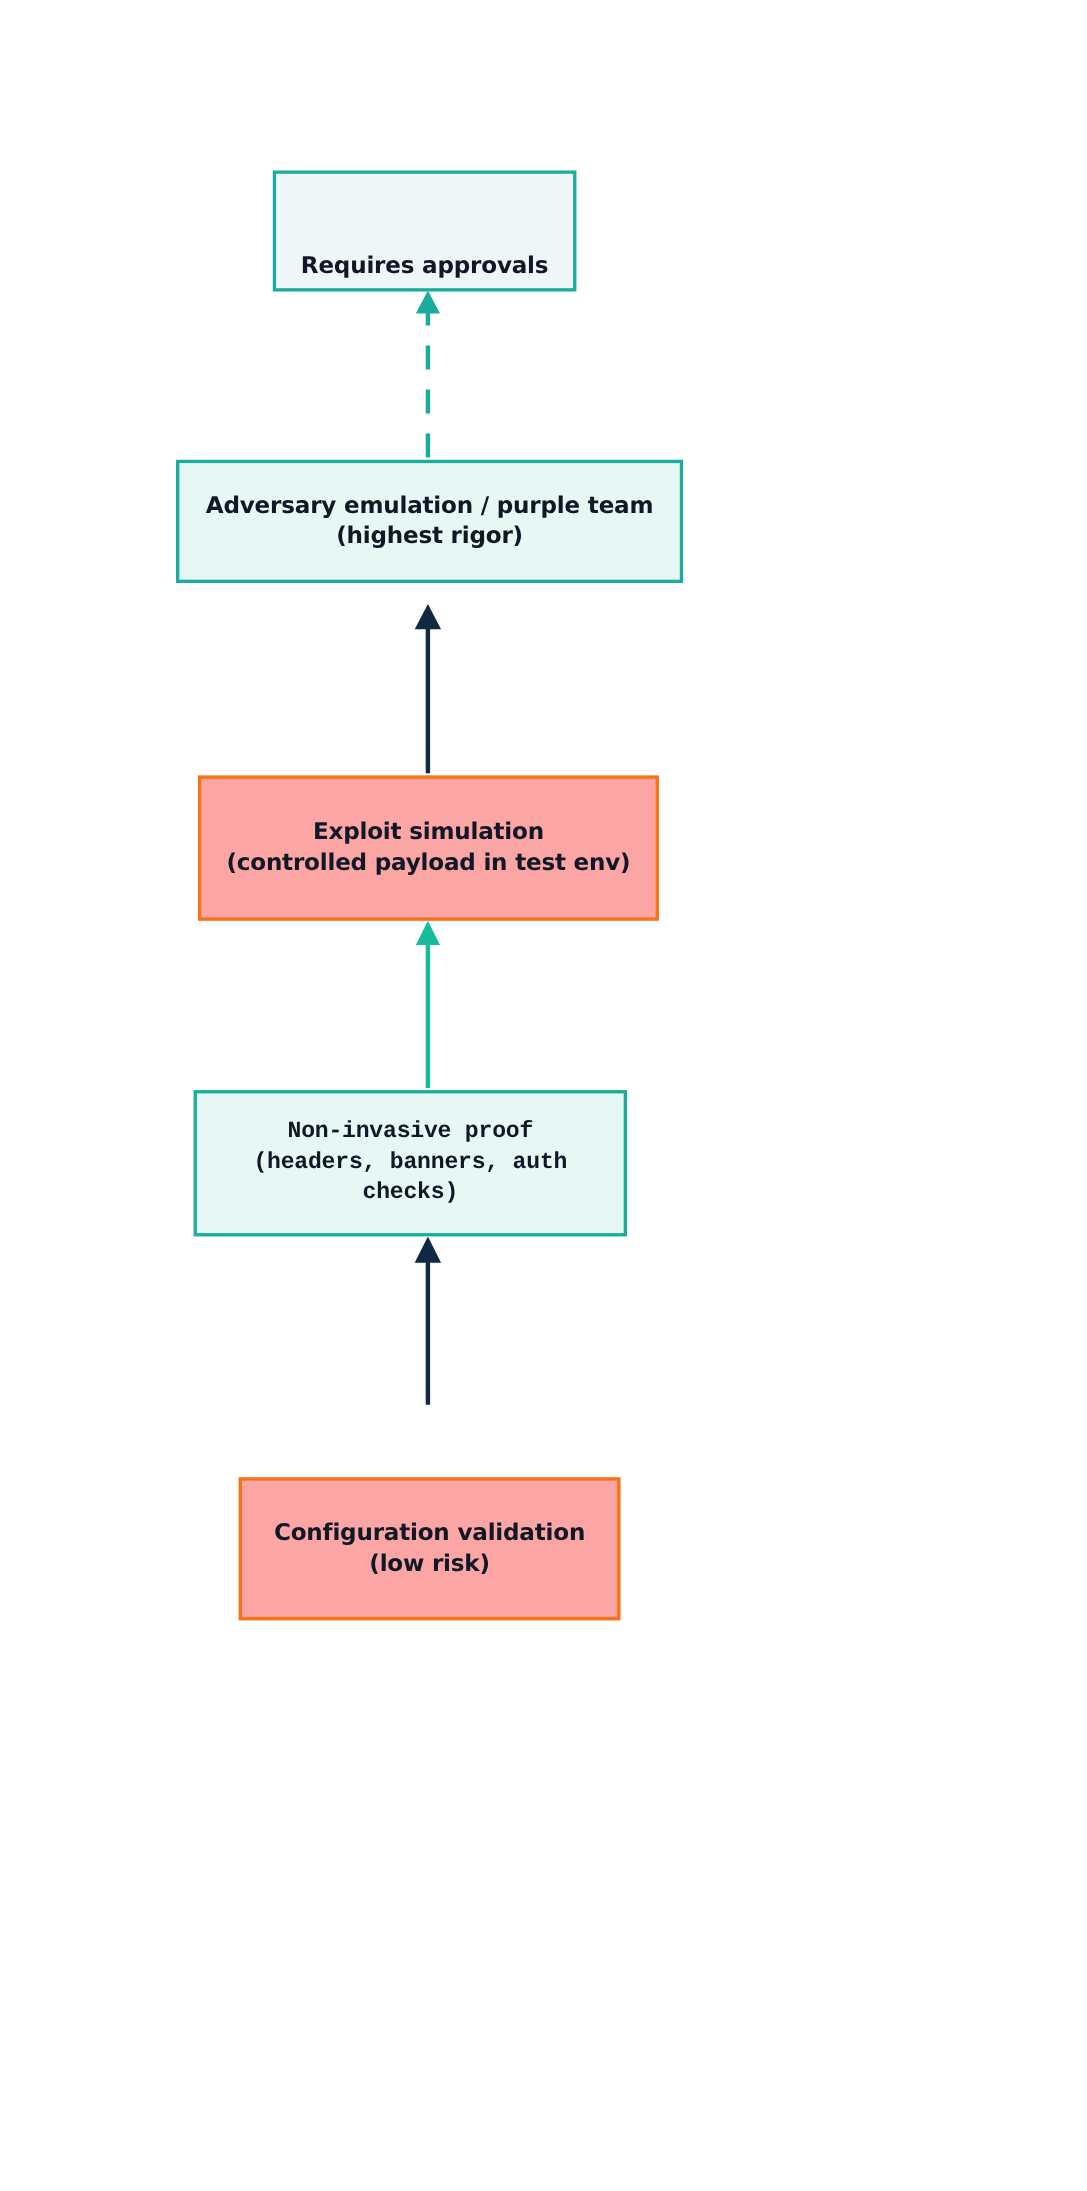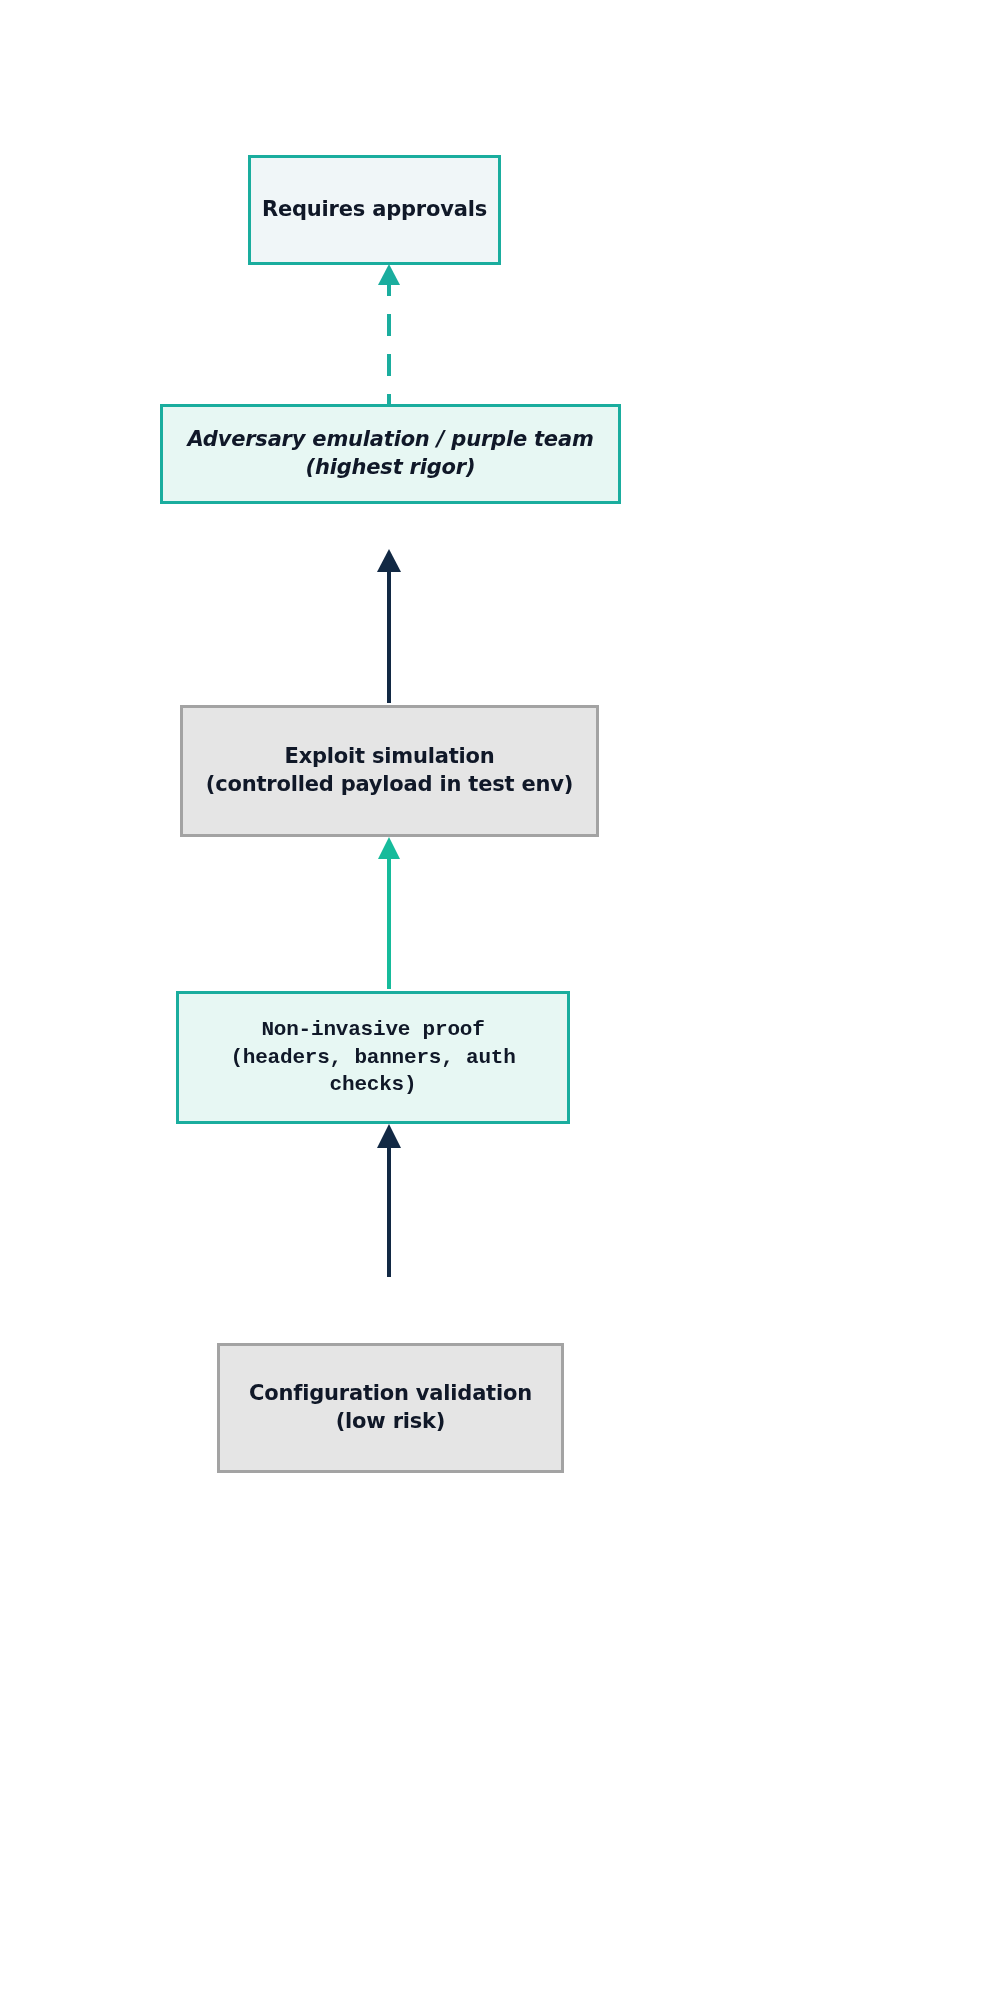--- a/index.html
+++ b/index.html
@@ -42,27 +42,27 @@
   
   .node.accent-outline {
     border: 3px solid #1aad9e;
     background: #f0f6f8;
   }
   .node.accent-fill {
     border: 3px solid #1aad9e;
     background: #e7f7f3;
   }
   .node.dark-outline {
-    border: 3px solid #a3a3a3;
-    background: #e5e5e5;
+    border: 3px solid #f97316;
+    background: #fca5a5;
   }
 
   
-  #node-requires-approvals { left: 248px; top: 155px; width: 253px; height: 110px; }
-  #node-adversary-emulation { left: 160px; top: 404px; width: 461px; height: 100px; font-style: italic; }
+  #node-requires-approvals { left: 248px; top: 155px; width: 276px; height: 110px; align-items: flex-end; }
+  #node-adversary-emulation { left: 160px; top: 418px; width: 461px; height: 112px; }
   #node-exploit-simulation { left: 180px; top: 705px; width: 419px; height: 132px; }
   #node-non-invasive-proof { left: 176px; top: 991px; width: 394px; height: 133px; font-family: Liberation Mono, monospace; }
   #node-configuration-validation { left: 217px; top: 1343px; width: 347px; height: 130px; }
 
   .edge-svg {
     position: absolute;
     left: 0;
     top: 0;
     width: 988px;
     height: 1992px;

